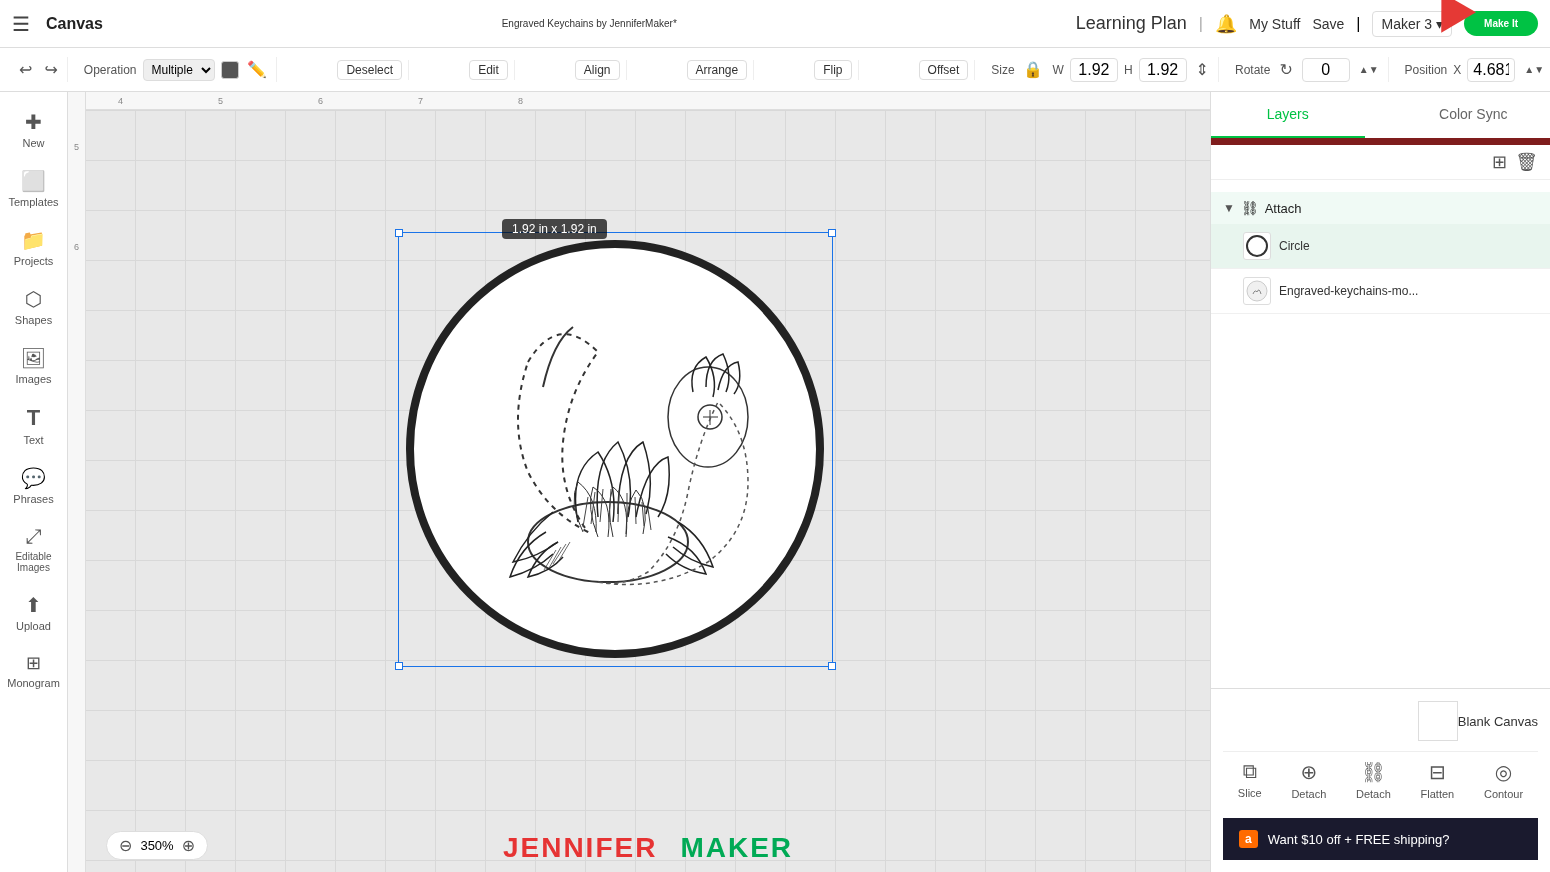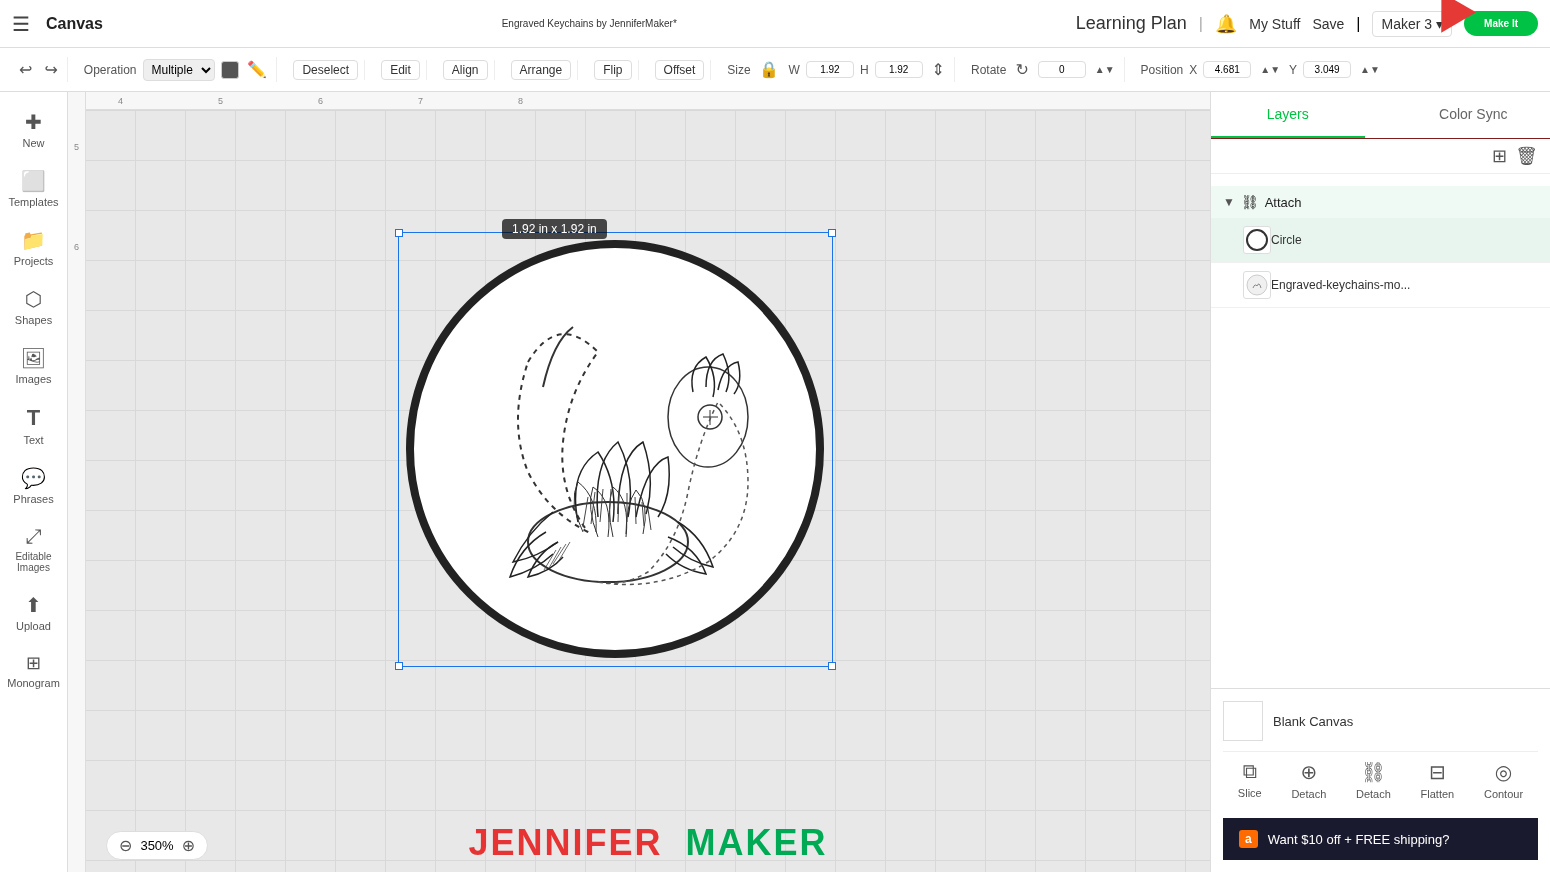--- a/index.html
+++ b/index.html
@@ -27,23 +27,23 @@
 
     
     #toolbar {
       display: flex; align-items: center; background: #fff; height: 44px;
       border-bottom: 1px solid #ddd; padding: 0 10px; gap: 10px; flex-shrink: 0;
     }
     .toolbar-group { display: flex; align-items: center; gap: 6px; padding: 0 6px; border-right: 1px solid #eee; }
     .toolbar-group:last-child { border-right: none; }
     .tb-icon { font-size: 16px; color: #555; cursor: pointer; padding: 3px; }
     .tb-label { font-size: 12px; color: #555; }
-    .tb-input { border: 1px solid #ddd; border-radius: 4px; padding: 2px 5px; font-size: 10px; width: 48px; text-align: center; }
+    .tb-input { border: 1px solid #ddd; border-radius: 4px; padding: 2px 5px; font-size: 16px; width: 48px; text-align: center; }
     .tb-select { border: 1px solid #ddd; border-radius: 4px; padding: 2px 4px; font-size: 12px; width: 72px; }
-    .tb-btn { border: 1px solid #ddd; border-radius: 4px; padding: 2px 8px; font-size: 12px; background: #fff; cursor: pointer; color: #333; }
+    .tb-btn { border: 1px solid #ddd; border-radius: 4px; padding: 2px 8px; font-size: 12px; background: #fff; cursor: pointer; color: #333; margin-left: 44px; }
     .tb-color-swatch { width: 18px; height: 18px; border-radius: 3px; border: 1px solid #ccc; display: inline-block; }
 
     
     #main { display: flex; flex: 1; overflow: hidden; }
 
     
     #left-sidebar {
       width: 68px; background: #fff; border-right: 1px solid #ddd;
       display: flex; flex-direction: column; align-items: center; padding: 10px 0; gap: 4px; flex-shrink: 0;
     }
@@ -98,41 +98,41 @@
     }
 
     
     #circle-drawing {
       position: absolute; top: 122px; left: 312px; width: 435px; height: 435px;
     }
 
     
     #watermark {
       position: absolute; bottom: 8px; left: 50%; transform: translateX(-50%);
-      font-size: 36px; font-weight: 900; letter-spacing: 2px;
+      font-size: 28px; font-weight: 900; letter-spacing: 2px;
       display: flex; align-items: center; gap: 23px;
     }
     #wm-jennifer { color: #e63333; }
     #wm-maker { color: #00aa55; }
 
     
     #zoom-controls {
       position: absolute; bottom: 12px; left: 20px;
       display: flex; align-items: center; gap: 8px; background: #fff;
       border-radius: 20px; padding: 4px 12px; border: 1px solid #ddd; font-size: 13px;
     }
     #zoom-controls .zm-btn { cursor: pointer; color: #555; font-size: 16px; user-select: none; }
 
     
     #right-panel {
       width: 340px; background: #fff; border-left: 1px solid #ddd;
       display: flex; flex-direction: column; flex-shrink: 0;
     }
     #right-tabs {
-      display: flex; border-bottom: 1px solid #7f1d1d; gap: 32px;
+      display: flex; border-bottom: 7px solid #7f1d1d; gap: 32px;
     }
     .right-tab {
       flex: 1; text-align: center; padding: 14px 0; font-size: 14px; font-weight: 500;
       cursor: pointer; color: #666; border-bottom: 2px solid transparent;
     }
     .right-tab.active { color: #00c244; border-bottom: 2px solid #00c244; }
 
     #layers-panel { flex: 1; overflow-y: auto; padding: 8px 0; }
     #layers-toolbar {
       display: flex; align-items: center; justify-content: flex-end; padding: 6px 12px; gap: 8px;
@@ -144,38 +144,38 @@
     .layer-group { margin: 4px 0; }
     .layer-group-header {
       display: flex; align-items: center; gap: 6px; padding: 8px 12px;
       background: #f0faf5; cursor: pointer;
     }
     .layer-group-header .collapse-icon { font-size: 12px; color: #555; }
     .layer-group-header .group-icon { font-size: 14px; }
     .layer-group-header .group-name { font-size: 13px; font-weight: 500; color: #222; flex: 1; }
 
     .layer-item {
-      display: flex; align-items: center; padding: 8px 12px 8px 32px;
+      display: flex; align-items: center; gap: 8px; padding: 8px 12px 8px 32px;
       cursor: pointer; border-bottom: 1px solid #f0f0f0;
     }
     .layer-item.selected { background: #e8f5ee; }
     .layer-item .li-thumb {
       width: 28px; height: 28px; border: 1px solid #ddd; border-radius: 3px;
       background: #fff; display: flex; align-items: center; justify-content: center;
       flex-shrink: 0; overflow: hidden;
     }
     .layer-item .li-name { font-size: 12px; color: #333; flex: 1; overflow: hidden; text-overflow: ellipsis; white-space: nowrap; }
 
     
     #right-bottom {
       border-top: 1px solid #ddd; padding: 12px;
       display: flex; flex-direction: column; gap: 10px;
     }
     #canvas-preview {
-      display: flex; align-items: center; gap: 10px;
+      display: flex; align-items: center;  justify-content: flex-end;
     }
     #canvas-thumb {
       width: 40px; height: 40px; border: 1px solid #ddd; background: #fff;
     }
     #canvas-label { font-size: 13px; color: #333; }
 
     
     #action-buttons {
       display: flex; justify-content: space-around; padding: 8px 0;
       border-top: 1px solid #eee;

